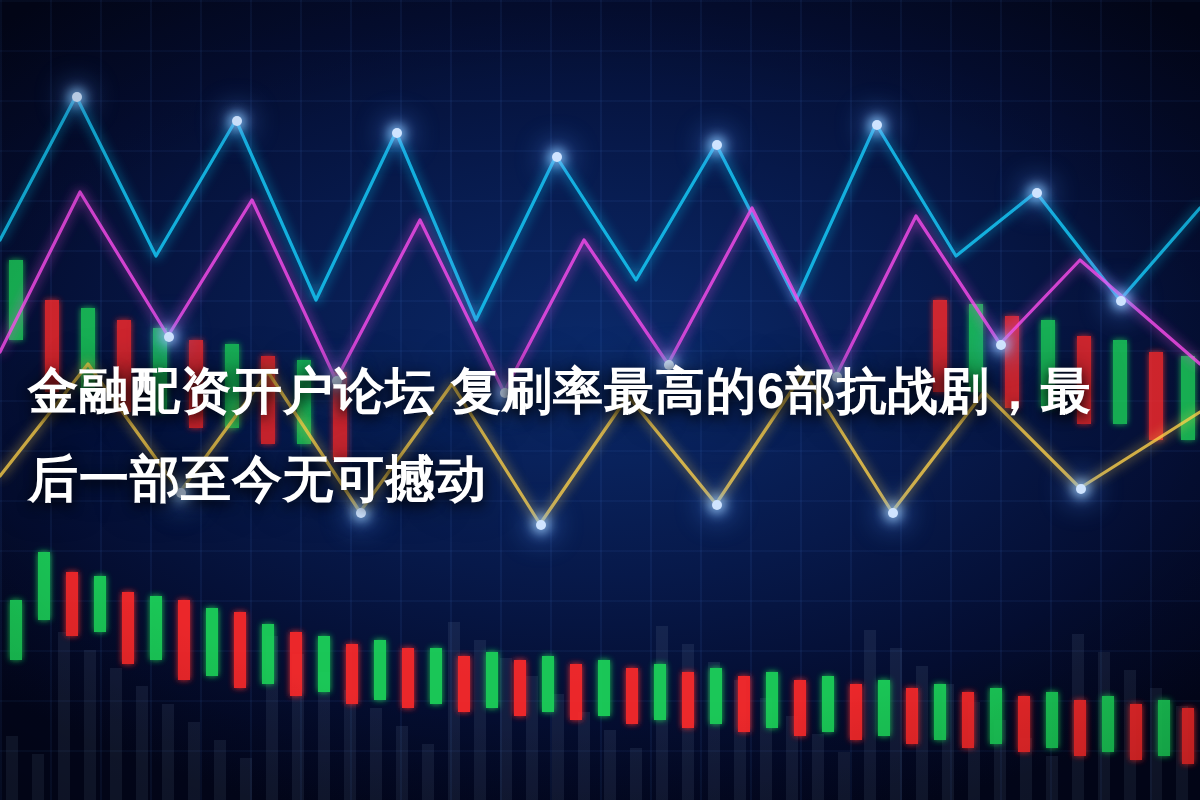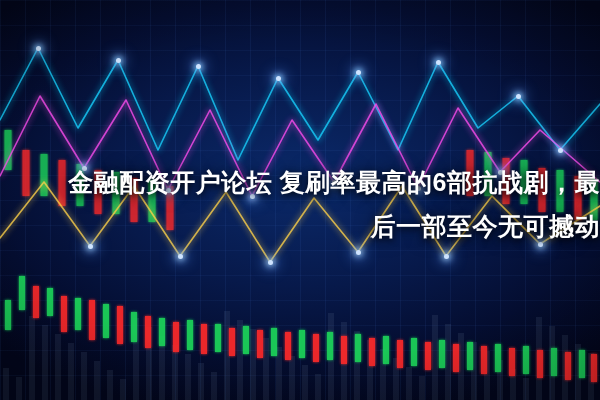--- a/index.html
+++ b/index.html
@@ -50,29 +50,29 @@
     margin-left: -2.5px;
     margin-top: -2.5px;
     border-radius: 50%;
     background: #cfe4ff;
     box-shadow: 0 0 6px 2px rgba(150,200,255,0.85), 0 0 14px 5px rgba(80,150,255,0.45);
   }
   #caption {
     position: absolute;
     left: 0;
     right: 0;
-    top: 160px;
-    text-align: right;
+    top: 174px;
+    text-align: left;
     color: #ffffff;
     font-size: 25px;
     line-height: 44px;
     font-weight: 700;
     letter-spacing: 0.5px;
     text-shadow: 0 2px 6px rgba(0,0,0,0.85), 0 0 18px rgba(0,0,0,0.6);
-    padding: 0 0;
+    padding: 0 14px;
     white-space: pre-line;
   }
 </style>
 </head>
 <body>
 
 <div id="stage">
   <div id="bg-base"></div>
   <div id="bg-grid"></div>
 

